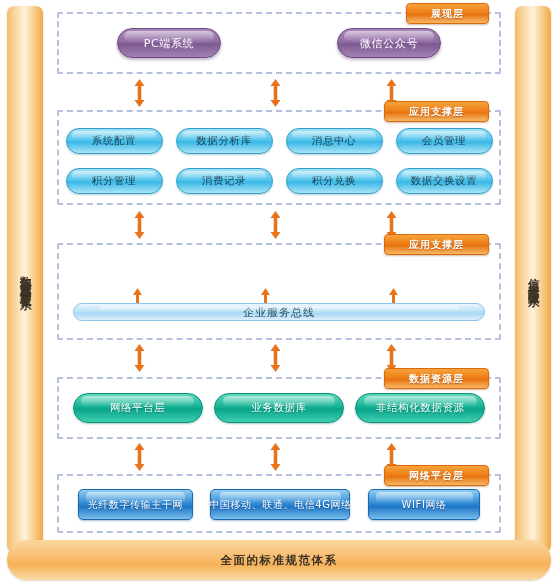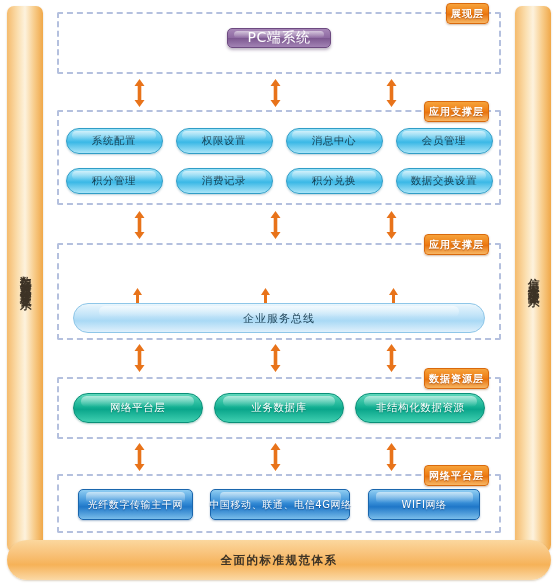--- a/index.html
+++ b/index.html
@@ -57,21 +57,21 @@
     position:absolute;
     left:57px;right:57px;
     border:2px dashed #b4c0de;
     border-radius:2px;
     box-sizing:border-box;
   }
   .layer-tag{
     position:absolute;
     right:10px;top:-11px;
     height:19px;
-    padding:0 4px;
+    padding:0 24px;
     border-radius:4px;
     background:linear-gradient(180deg,#f6a33c 0%,#ef7f16 45%,#e87410 55%,#f7b765 100%);
     border:1px solid #d9690b;
     box-shadow:0 1px 2px rgba(120,60,0,.35);
     display:flex;align-items:center;justify-content:center;
     color:#ffffff;font-size:10px;font-weight:bold;letter-spacing:1px;
     white-space:nowrap;
     text-shadow:0 1px 1px rgba(140,60,0,.6);
   }
 
@@ -96,26 +96,26 @@
   }
   .node::after{
     content:"";
     position:absolute;left:6%;right:6%;top:2px;height:38%;
     border-radius:10px;
     background:linear-gradient(180deg,rgba(255,255,255,.55),rgba(255,255,255,0));
     pointer-events:none;
   }
 
   .node.purple{
-    width:104px;height:20px;border-radius:5px;
+    width:104px;height:30px;border-radius:15px;
     background:linear-gradient(180deg,#a888b8 0%,#8e6aa2 48%,#7d5891 52%,#a283b4 100%);
     border:1px solid #6d4a80;
     color:#ffffff;
     box-shadow:0 2px 3px rgba(70,40,85,.35);
-    font-size:14px;
+    font-size:11px;
   }
   .node.cyan{
     width:97px;
     background:linear-gradient(180deg,#9fe2f7 0%,#55c4ec 45%,#3bb8e6 55%,#aae5f8 100%);
     border:1px solid #2f9dc6;
     color:#123a4c;
     box-shadow:0 1px 2px rgba(30,100,130,.3);
   }
   .node.orange{
     width:92px;
@@ -139,21 +139,21 @@
     border:1px solid #1a66ad;
     color:#ffffff;
     box-shadow:0 1px 2px rgba(15,70,130,.35);
     text-shadow:0 1px 1px rgba(10,50,100,.6);
     font-size:10px;
   }
   .node.blue::after{border-radius:4px;}
   .node.bus{
     position:absolute;
     left:14px;right:14px;
-    height:30px;border-radius:15px;
+    height:18px;border-radius:15px;
     background:linear-gradient(180deg,#eaf6fd 0%,#c2e4f8 40%,#a9d9f5 60%,#dff0fc 100%);
     border:1px solid #8ec6e8;
     color:#1c4257;
     font-size:11px;letter-spacing:1px;
   }
 
   
   .dblarrow{
     position:absolute;
     width:11px;height:28px;
@@ -174,20 +174,21 @@
   </div>
 
   <div class="sidebar right">
     <span class="vtext">信息安全保障体系</span>
   </div>
 
   <div class="layer" style="top:12px;height:62px;">
     <div class="layer-tag">展现层</div>
     <div class="row" style="top:14px;">
       <div class="node purple">PC端系统</div>
+      <div class="node purple">微信公众号</div>
     </div>
   </div>
 
   <div class="dblarrow" style="left:134px;top:79px;">
     <svg width="11" height="28" viewBox="0 0 11 28">
         <polygon points="5.5,0 10.5,7 7.3,7 7.3,21 10.5,21 5.5,28 0.5,21 3.7,21 3.7,7 0.5,7" fill="#e8731a"></polygon>
       </svg>
   </div>
   <div class="dblarrow" style="left:270px;top:79px;">
     <svg width="11" height="28" viewBox="0 0 11 28">
@@ -197,21 +198,21 @@
   <div class="dblarrow" style="left:386px;top:79px;">
     <svg width="11" height="28" viewBox="0 0 11 28">
         <polygon points="5.5,0 10.5,7 7.3,7 7.3,21 10.5,21 5.5,28 0.5,21 3.7,21 3.7,7 0.5,7" fill="#e8731a"></polygon>
       </svg>
   </div>
 
   <div class="layer" style="top:110px;height:95px;">
     <div class="layer-tag">应用支撑层</div>
     <div class="row" style="top:16px;">
       <div class="node cyan">系统配置</div>
-      <div class="node cyan">权限设置</div>
+      <div class="node cyan">数据分析库</div>
       <div class="node cyan">消息中心</div>
       <div class="node cyan">会员管理</div>
     </div>
     <div class="row" style="top:56px;">
       <div class="node cyan">积分管理</div>
       <div class="node cyan">消费记录</div>
       <div class="node cyan">积分兑换</div>
       <div class="node cyan">数据交换设置</div>
     </div>
   </div>

